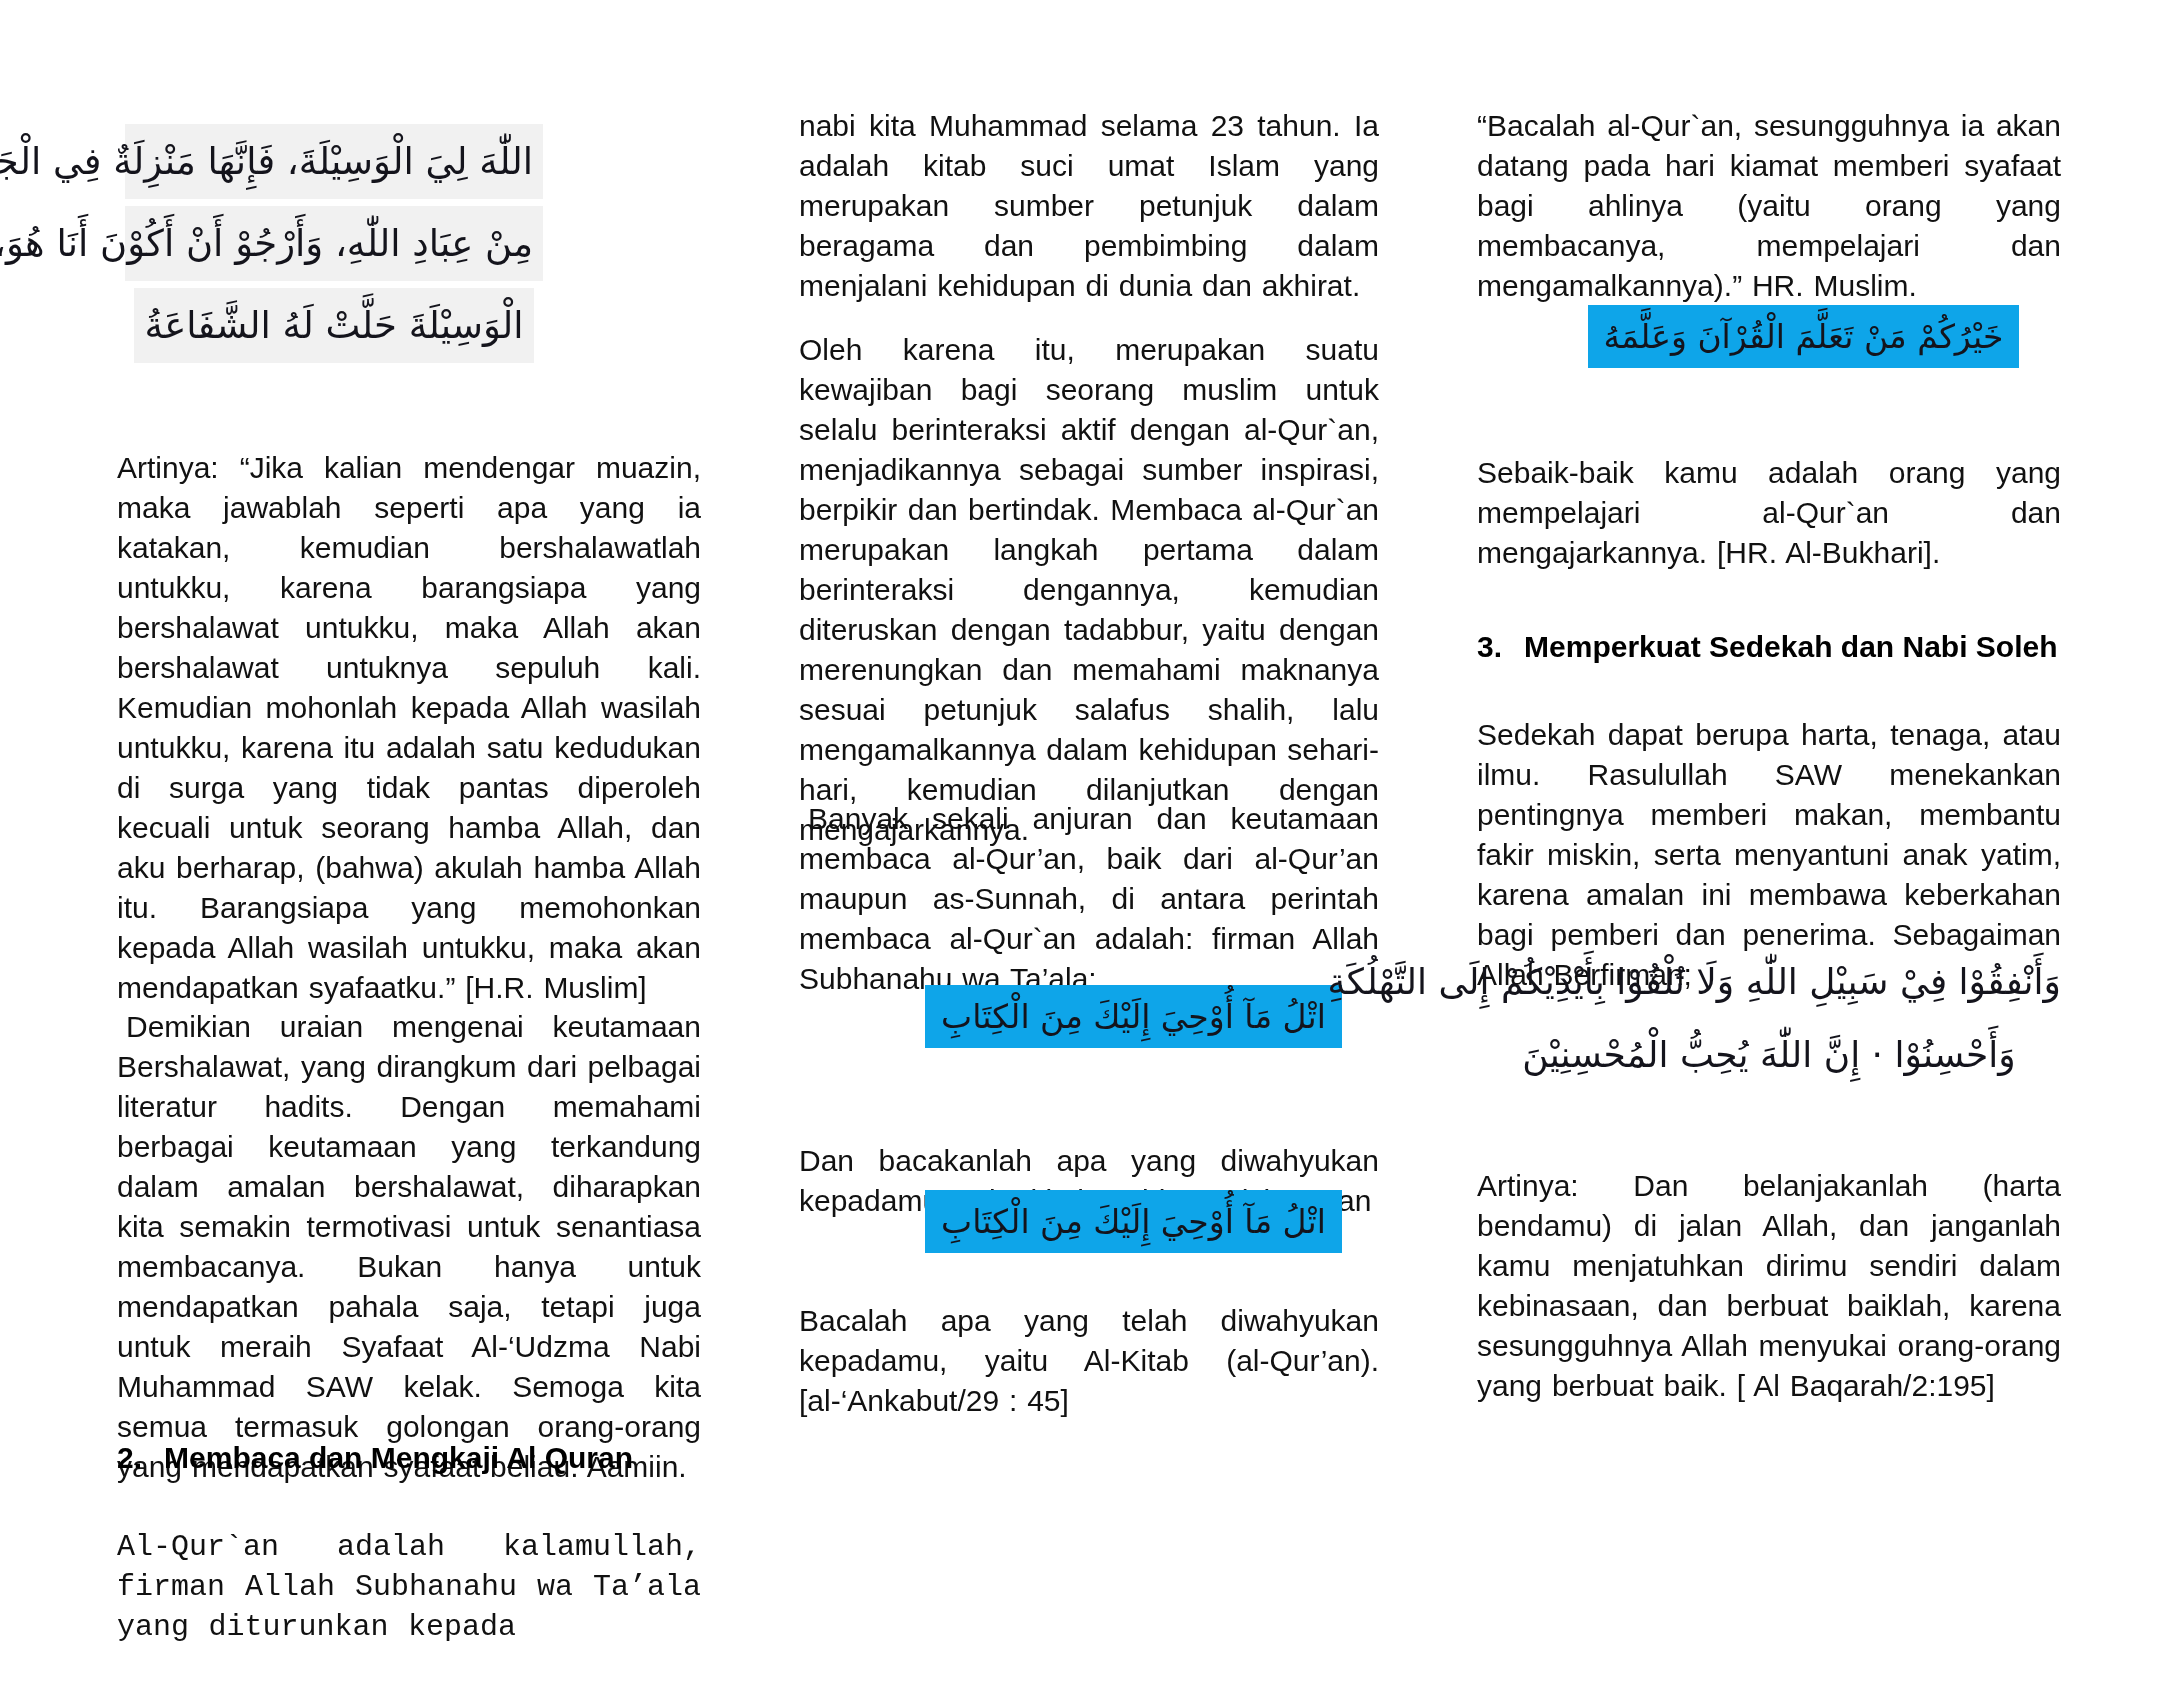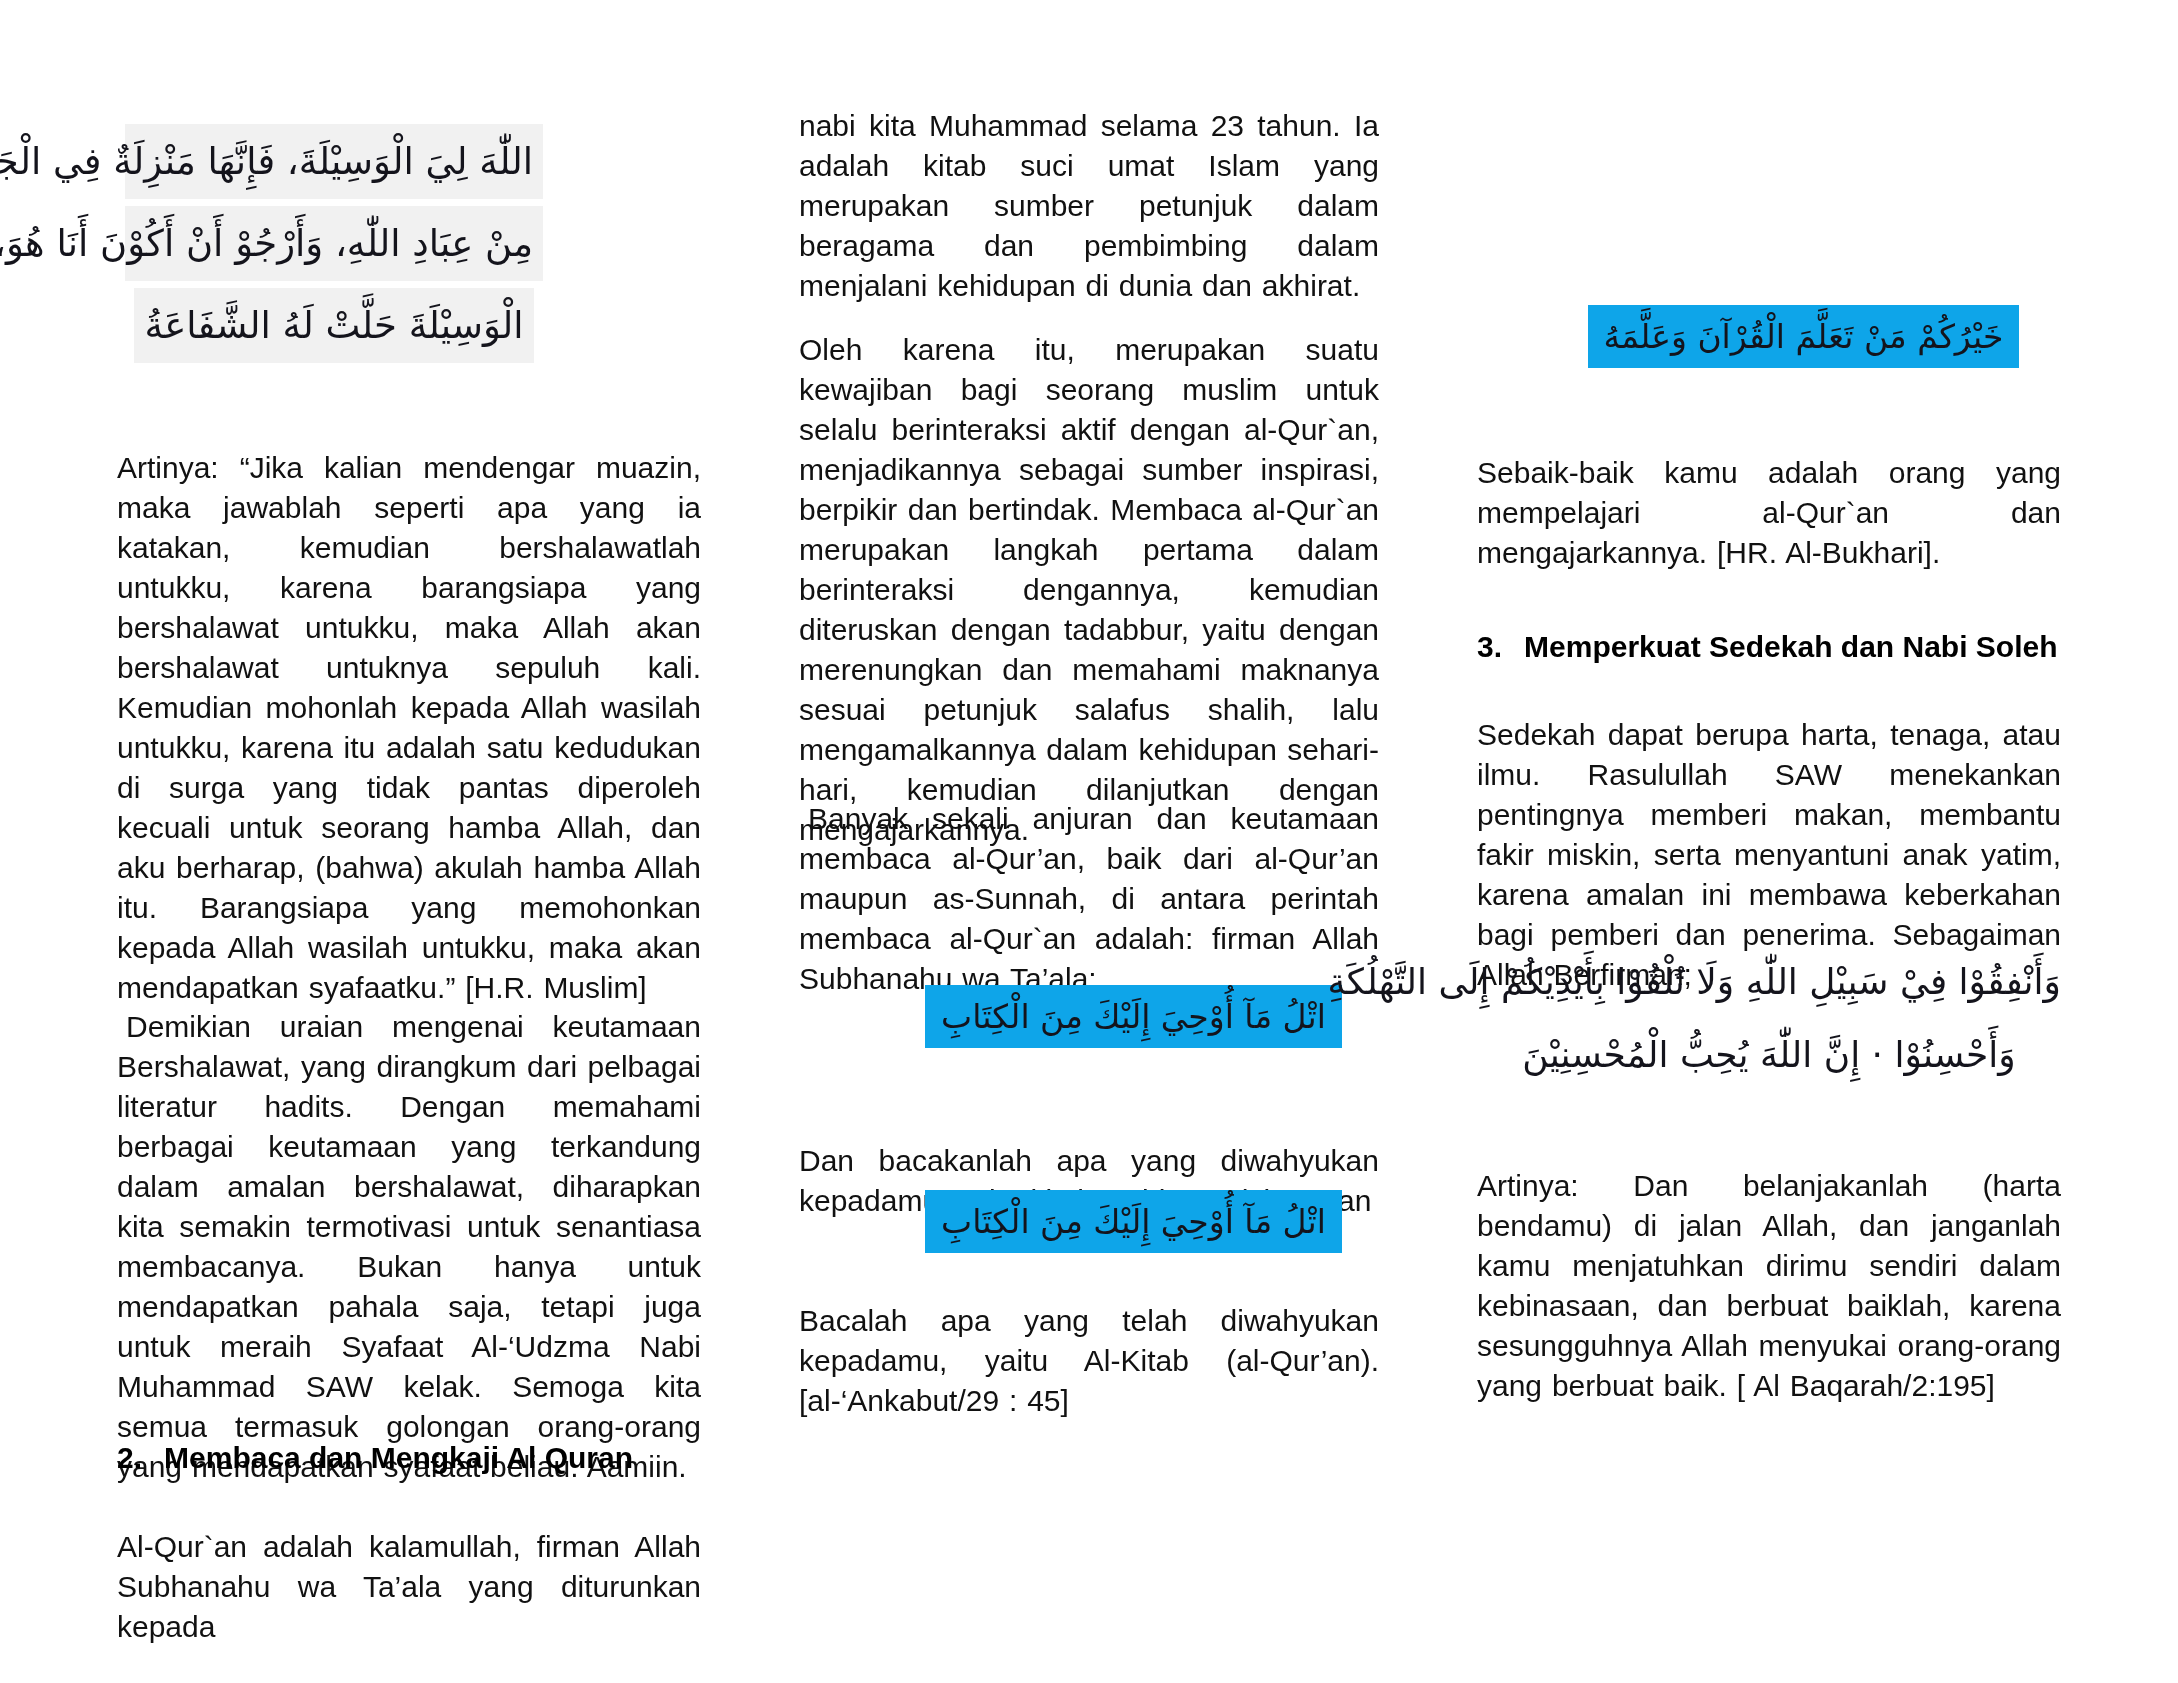--- a/index.html
+++ b/index.html
@@ -78,21 +78,21 @@
 
     <p class="block para" style="top:419px;">Artinya: “Jika kalian mendengar muazin, maka jawablah seperti apa yang ia katakan, kemudian bershalawatlah untukku, karena barangsiapa yang bershalawat untukku, maka Allah akan bershalawat untuknya sepuluh kali. Kemudian mohonlah kepada Allah wasilah untukku, karena itu adalah satu kedudukan di surga yang tidak pantas diperoleh kecuali untuk seorang hamba Allah, dan aku berharap, (bahwa) akulah hamba Allah itu. Barangsiapa yang memohonkan kepada Allah wasilah untukku, maka akan mendapatkan syafaatku.” [H.R. Muslim]</p>
 
     <p class="block para indent" style="top:978px;">Demikian uraian mengenai keutamaan Bershalawat, yang dirangkum dari pelbagai literatur hadits. Dengan memahami berbagai keutamaan yang terkandung dalam amalan bershalawat, diharapkan kita semakin termotivasi untuk senantiasa membacanya. Bukan hanya untuk mendapatkan pahala saja, tetapi juga untuk meraih Syafaat Al-‘Udzma Nabi Muhammad SAW kelak. Semoga kita semua termasuk golongan orang-orang yang mendapatkan syafaat beliau. Aamiin.</p>
 
     <div class="block heading" style="top:1438px;">
       <span>2.</span>
       <span>Membaca dan Mengkaji Al Quran</span>
     </div>
 
-    <p class="block para" style="top:1498px;">Al-Qur`an adalah kalamullah, firman Allah Subhanahu wa Ta’ala yang diturunkan kepada</p>
+    <p class="block para" style="top:1498px;font-family:Liberation Mono, monospace;">Al-Qur`an adalah kalamullah, firman Allah Subhanahu wa Ta’ala yang diturunkan kepada</p>
   </div>
 
   <div class="col col-mid">
 
     <p class="block para" style="top:77px;">nabi kita Muhammad selama 23 tahun. Ia adalah kitab suci umat Islam yang merupakan sumber petunjuk dalam beragama dan pembimbing dalam menjalani kehidupan di dunia dan akhirat.</p>
 
     <p class="block para" style="top:301px;">Oleh karena itu, merupakan suatu kewajiban bagi seorang muslim untuk selalu berinteraksi aktif dengan al-Qur`an, menjadikannya sebagai sumber inspirasi, berpikir dan bertindak. Membaca al-Qur`an merupakan langkah pertama dalam berinteraksi dengannya, kemudian diteruskan dengan tadabbur, yaitu dengan merenungkan dan memahami maknanya sesuai petunjuk salafus shalih, lalu mengamalkannya dalam kehidupan sehari-hari, kemudian dilanjutkan dengan mengajarkannya.</p>
 
     <p class="block para indent" style="top:770px;">Banyak sekali anjuran dan keutamaan membaca al-Qur’an, baik dari al-Qur’an maupun as-Sunnah, di antara perintah membaca al-Qur`an adalah: firman Allah Subhanahu wa Ta’ala:</p>
 
@@ -105,20 +105,21 @@
     <div class="block verse-center" style="top:1190px; padding-left:89px;">
       <span class="arabic verse-box">اتْلُ مَآ أُوْحِيَ إِلَيْكَ مِنَ الْكِتَابِ</span>
     </div>
 
     <p class="block para" style="top:1272px;">Bacalah apa yang telah diwahyukan kepadamu, yaitu Al-Kitab (al-Qur’an). [al-‘Ankabut/29 : 45]</p>
 
   </div>
 
   <div class="col col-right">
 
+    <p class="block para" style="top:77px;">“Bacalah al-Qur`an, sesungguhnya ia akan datang pada hari kiamat memberi syafaat bagi ahlinya (yaitu orang yang membacanya, mempelajari dan mengamalkannya).” HR. Muslim.</p>
 
     <div class="block verse-center" style="top:305px; padding-left:69px;">
       <span class="arabic verse-box">خَيْرُكُمْ مَنْ تَعَلَّمَ الْقُرْآنَ وَعَلَّمَهُ</span>
     </div>
 
     <p class="block para" style="top:424px;">Sebaik-baik kamu adalah orang yang mempelajari al-Qur`an dan mengajarkannya. [HR. Al-Bukhari].</p>
 
     <div class="block heading" style="top:627px;">
       <span>3.</span>
       <span>Memperkuat Sedekah dan Nabi Soleh</span>

